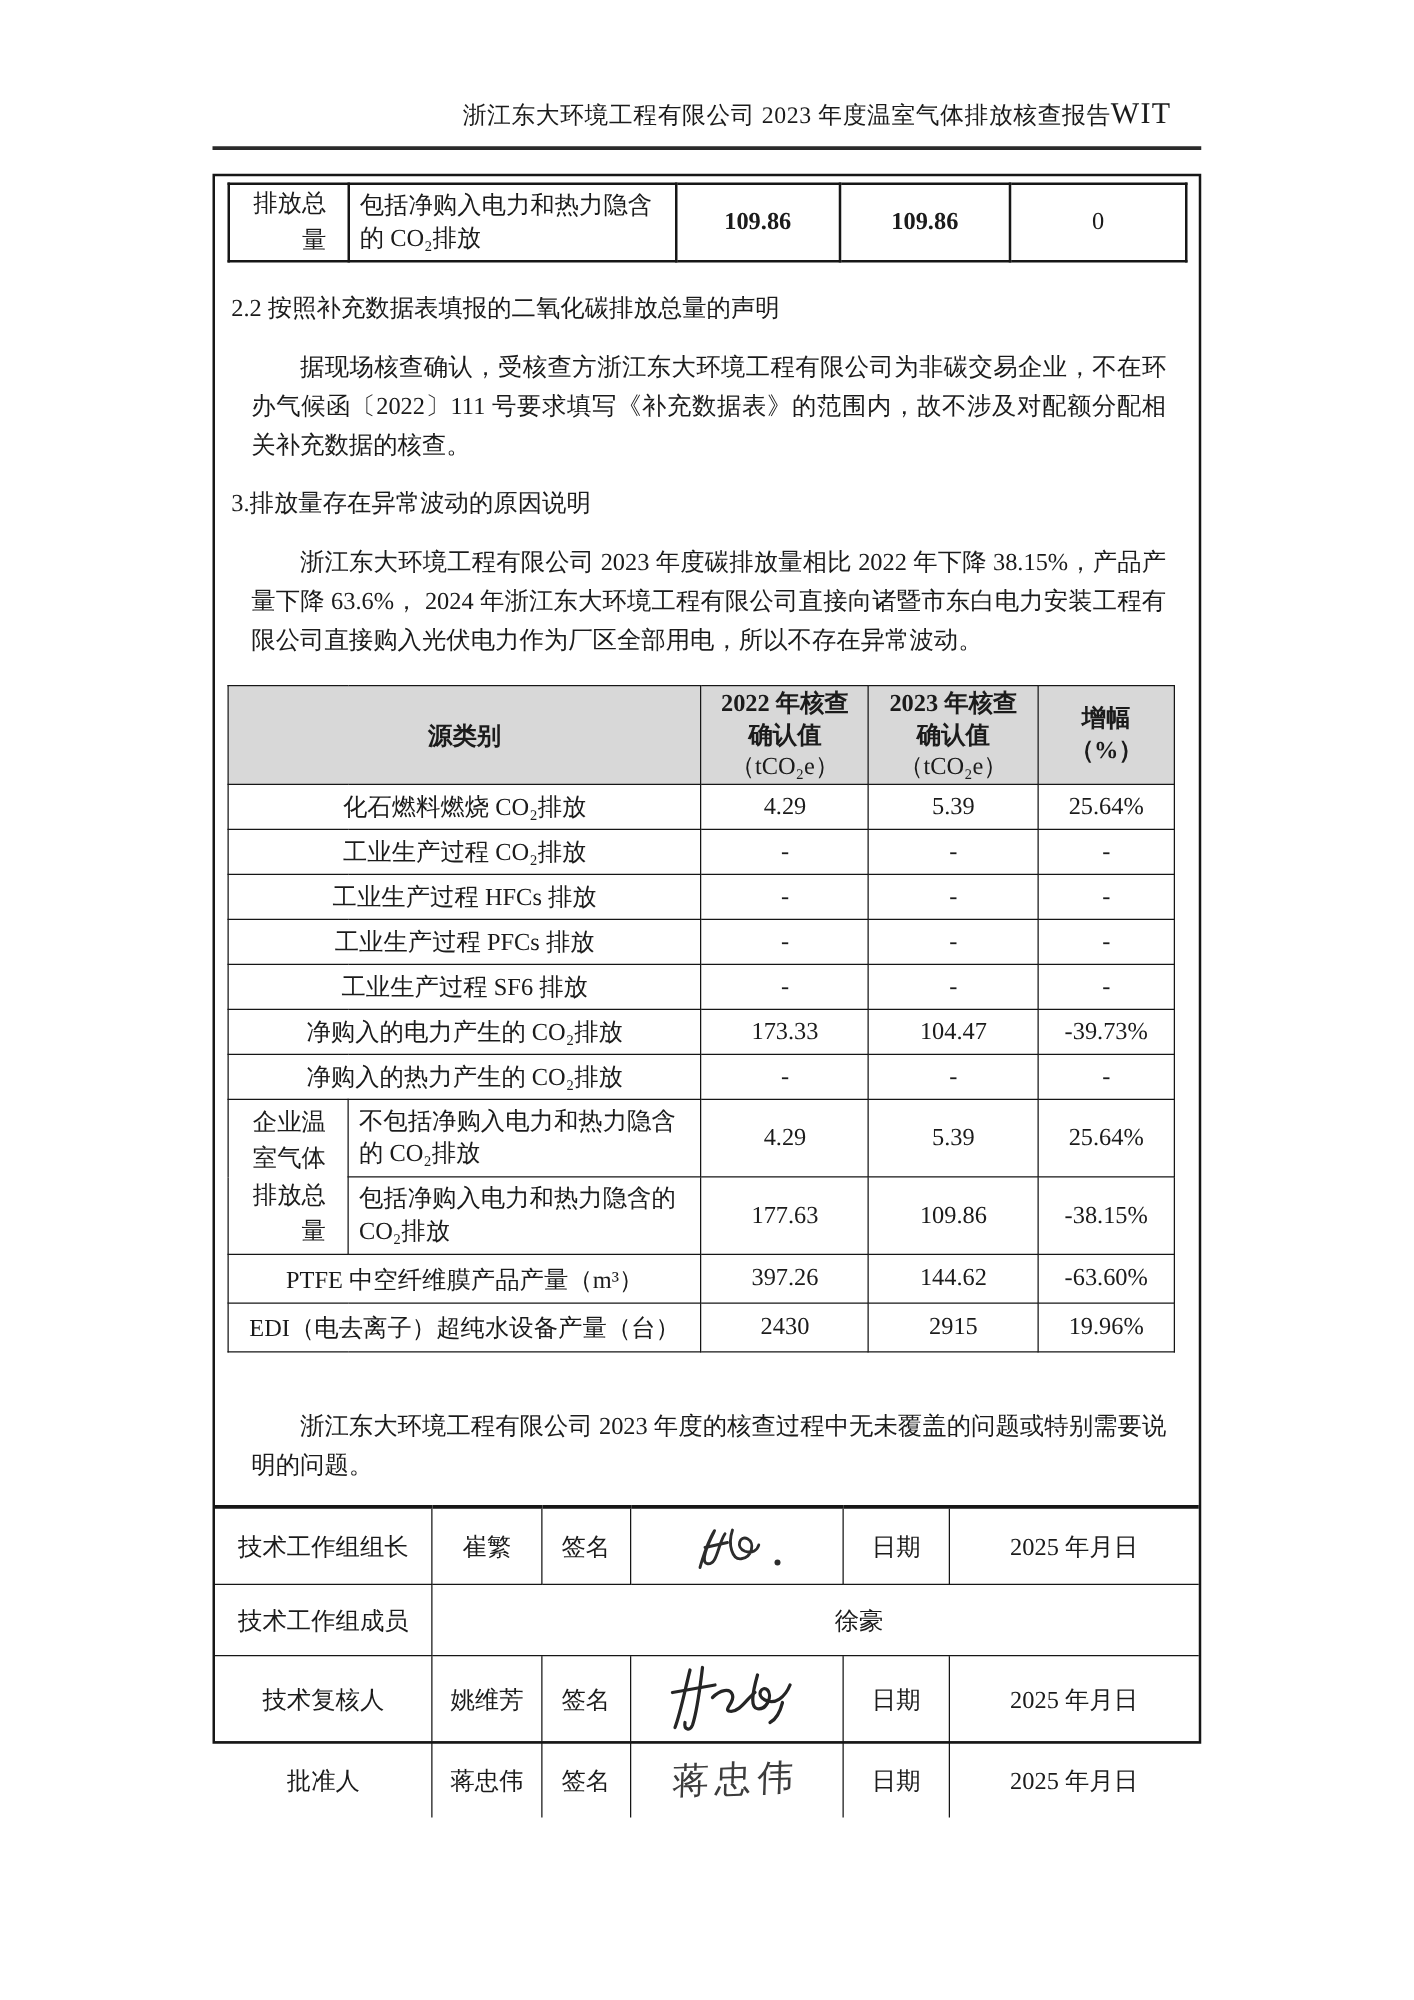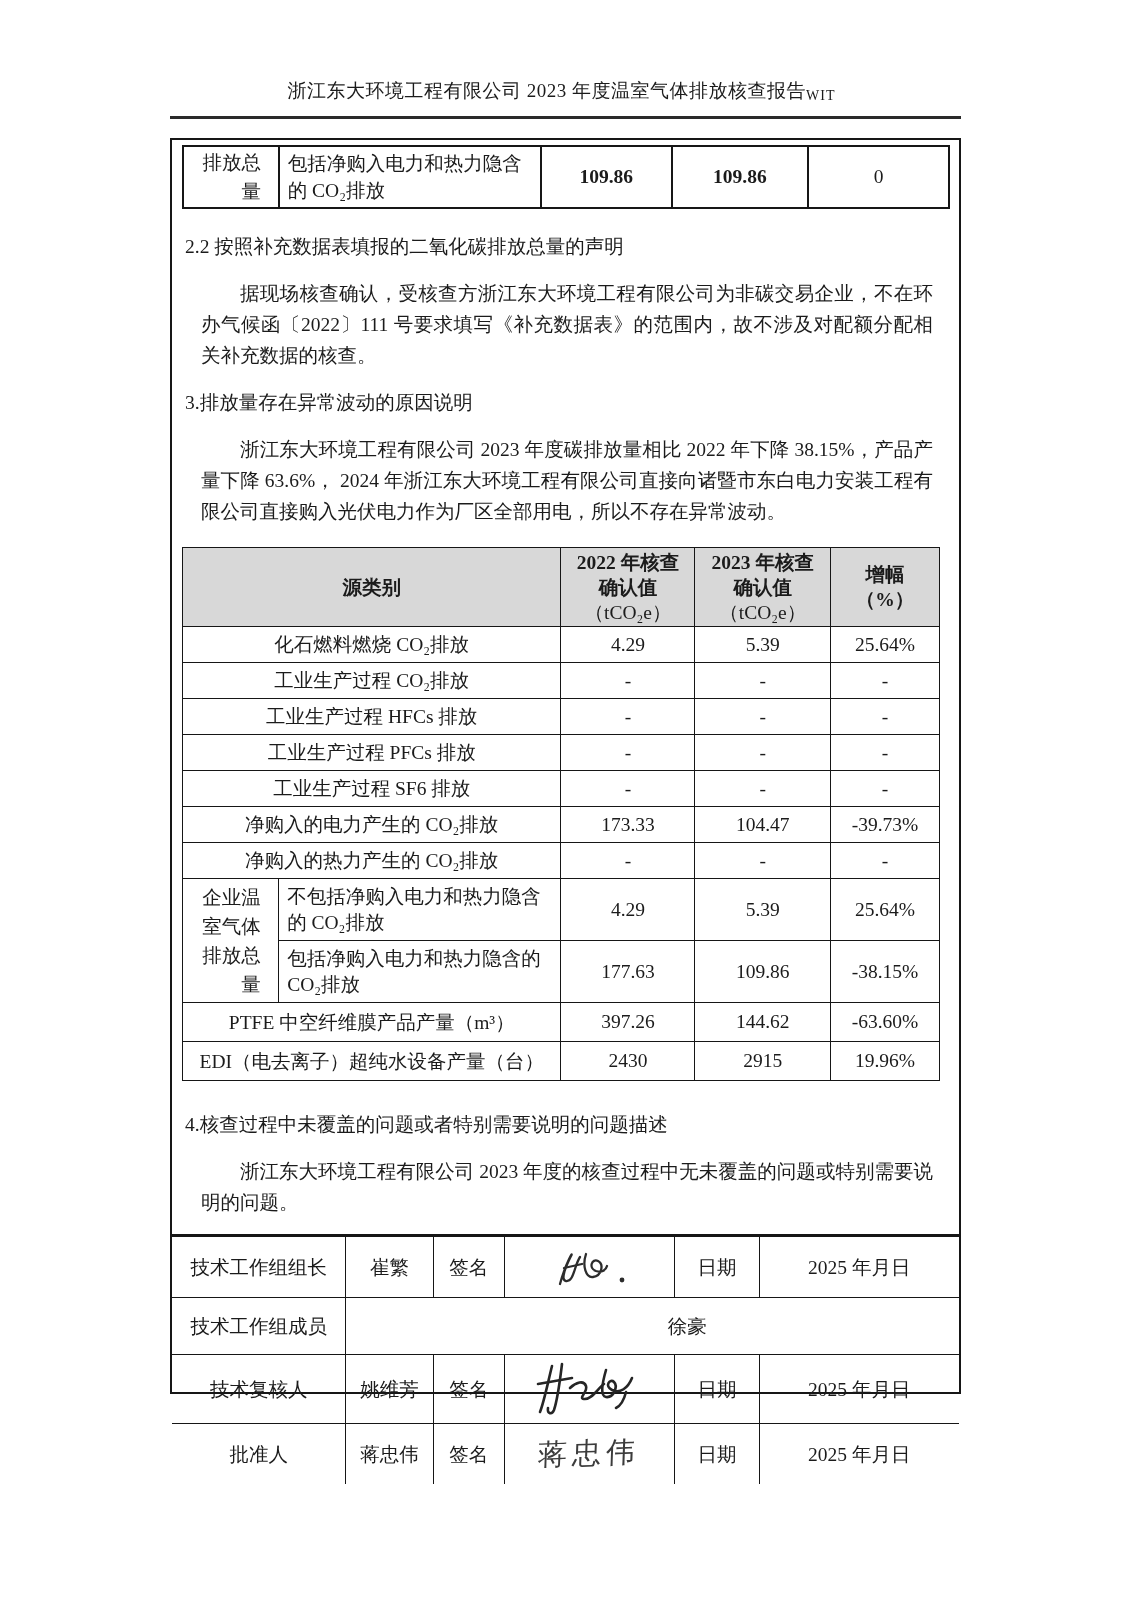--- a/index.html
+++ b/index.html
@@ -3,25 +3,25 @@
 <meta charset="utf-8">
 <style>
   html,body{margin:0;padding:0;background:#ffffff;}
   .page{
     position:relative;width:1131px;height:1600px;background:#ffffff;
     font-family:"Liberation Serif","DejaVu Serif",serif;color:#1b1b1b;overflow:hidden;
   }
   .content{position:absolute;left:170px;top:0;width:791px;}
   
   .pg-header{
-    display:flex;justify-content:center;align-items:flex-end;
+    display:flex;justify-content:flex-end;align-items:flex-end;
     padding:78px 24px 12px 16px;border-bottom:3px solid #2a2a2a;
   }
   .pg-title{font-size:19px;letter-spacing:.5px;}
-  .pg-logo{font-size:14px;letter-spacing:1px;}
+  .pg-logo{font-size:24px;letter-spacing:1px;}
   
   .outer-box{
     margin-top:19px;height:1256px;border:2px solid #161616;
     display:flex;flex-direction:column;box-sizing:border-box;
   }
   table{border-collapse:collapse;table-layout:fixed;}
   td{border:1.5px solid #161616;font-size:19.5px;color:#1b1b1b;}
   .b{font-weight:bold;}
   .wrap3{display:inline-block;width:3.1em;word-break:break-all;line-height:29px;text-align:right;}
   
@@ -191,21 +191,20 @@
         <tr class="tail">
           <td colspan="2">EDI（电去离子）超纯水设备产量（台）</td>
           <td>2430</td>
           <td>2915</td>
           <td>19.96%</td>
         </tr>
       </tbody>
         </table>
 
       <div class="sec s4">
-        <div class="h">4.核查过程中未覆盖的问题或者特别需要说明的问题描述</div>
         <p>浙江东大环境工程有限公司 2023 年度的核查过程中无未覆盖的问题或特别需要说明的问题。</p>
       </div>
 
       <table class="sig">
         <colgroup>
             <col style="width:22.1%">
             <col style="width:11.1%">
             <col style="width:9.0%">
             <col style="width:21.7%">
             <col style="width:10.7%">

